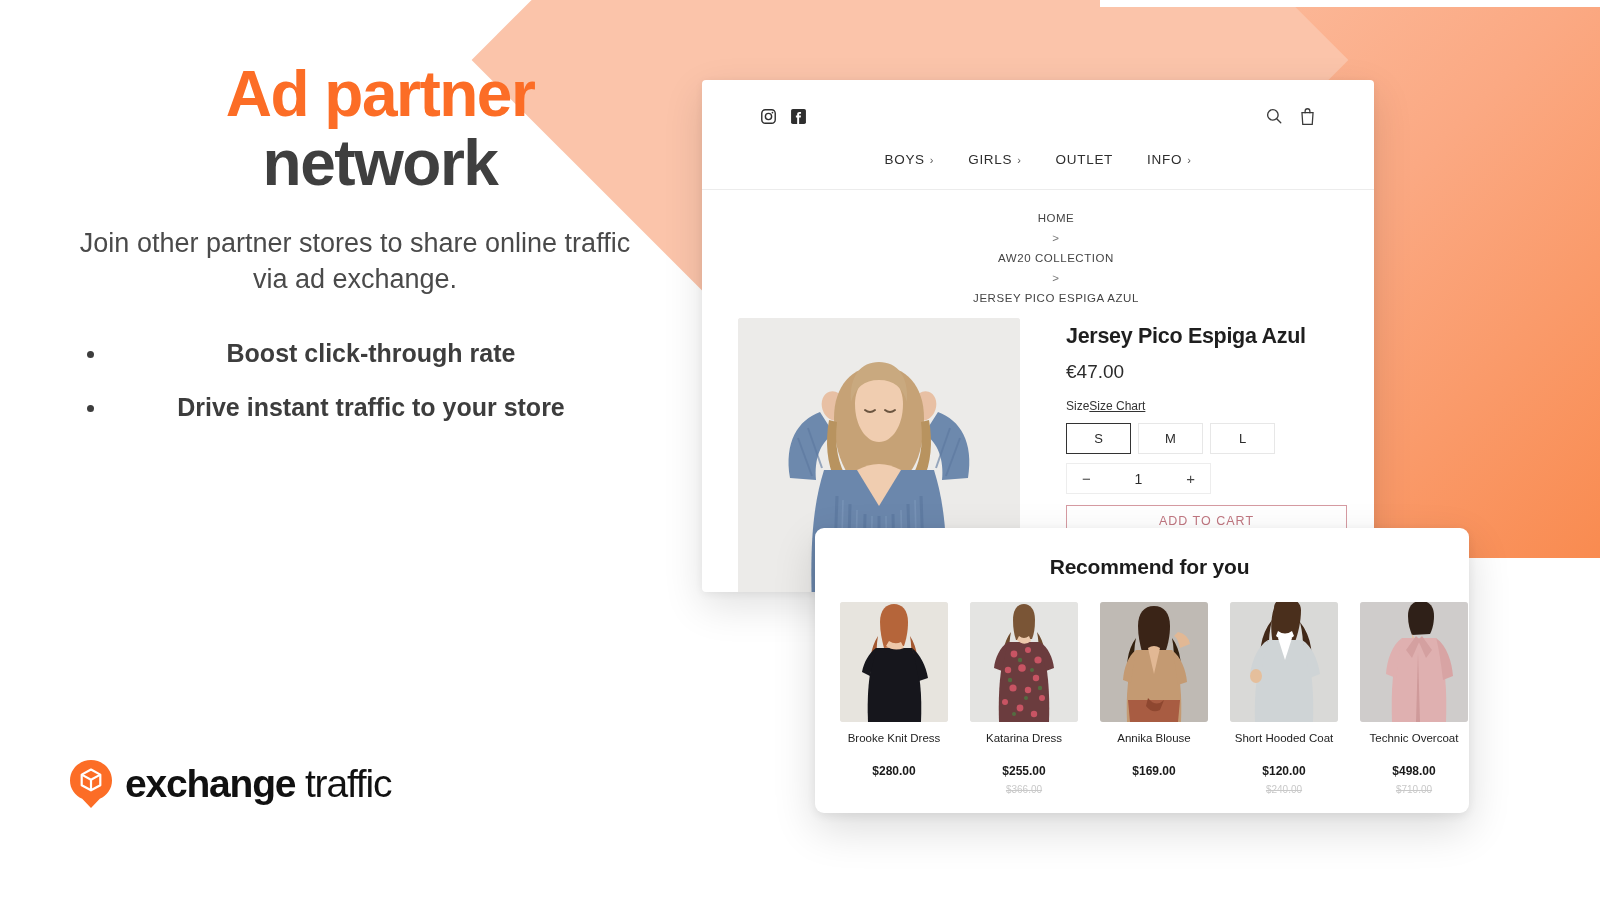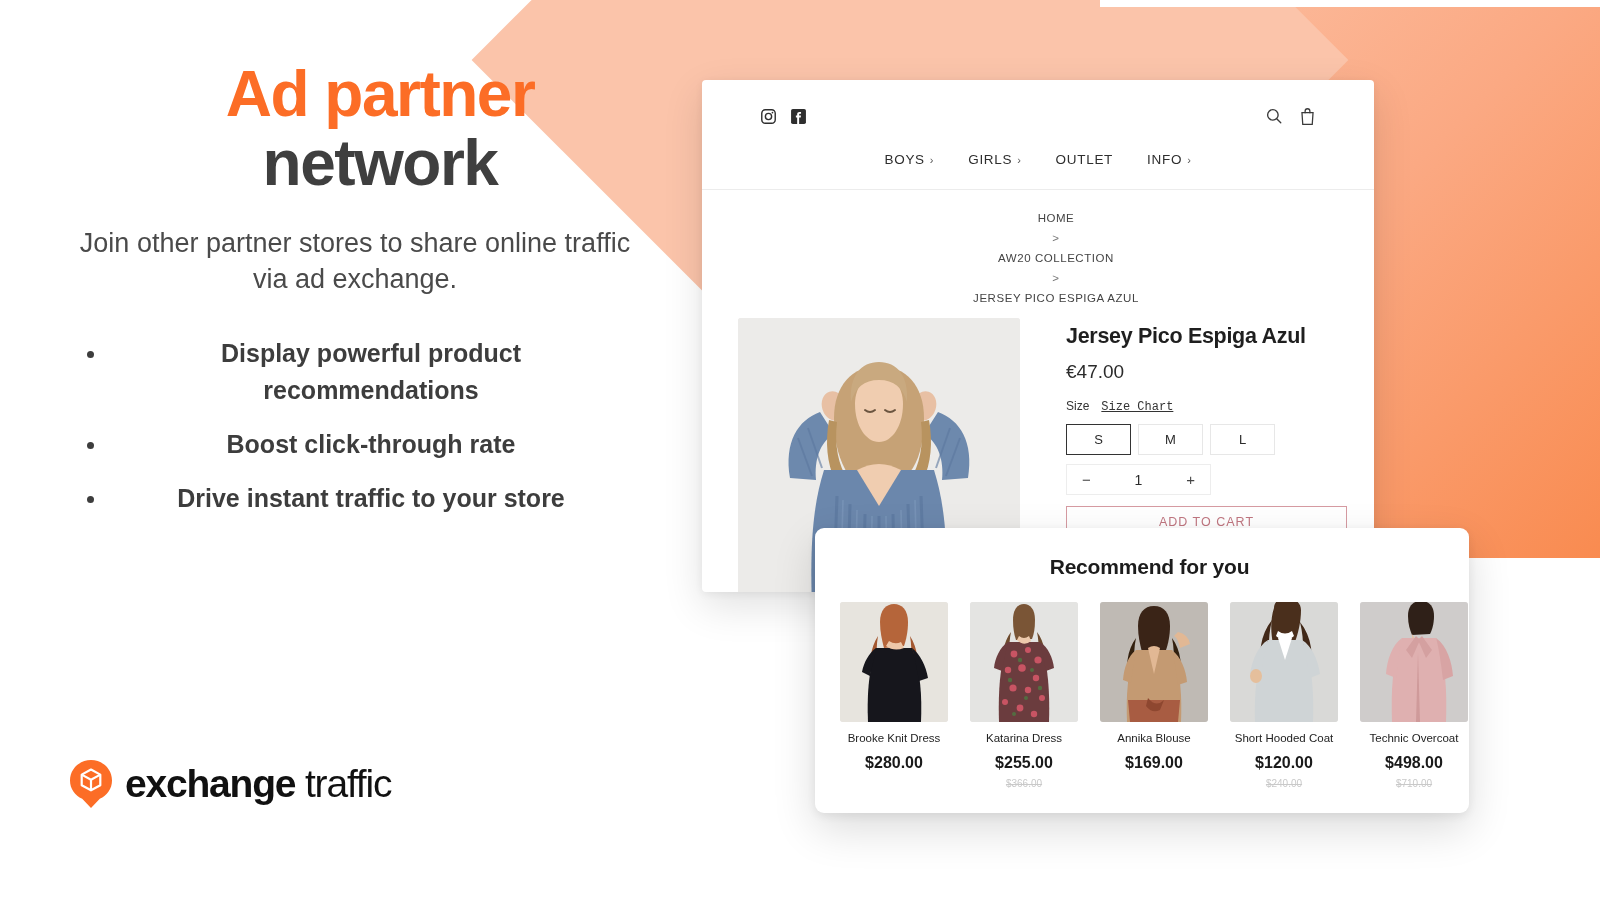--- a/index.html
+++ b/index.html
@@ -151,21 +151,21 @@
     flex:none;
   }
   .product-info { padding-top:6px; width:282px; }
   .product-title {
     font-size:21.5px; font-weight:bold; color:#1f1f1f;
     letter-spacing:-.3px;
     white-space:nowrap;
   }
   .product-price { font-size:19px; color:#2b2b2b; margin-top:12px; }
   .size-row { margin-top:16px; font-size:12px; color:#333; }
-  .size-chart { text-decoration:underline; margin-left:12px; color:#333;font-family:Liberation Mono, monospace; }
+  .size-chart { text-decoration:underline; margin-left:0; color:#333; }
 
   .size-options { display:flex; gap:7px; margin-top:10px; }
   .size-box {
     width:65px; height:31px;
     display:flex; align-items:center; justify-content:center;
     font-size:13px; color:#2b2b2b;
     border:1px solid #e7e7e7;
     background:#fff;
   }
   .size-box.selected { border:1.5px solid #333; }
@@ -224,21 +224,21 @@
   }
   .rec-card { width:108px; flex:none; text-align:center; }
   .rec-thumb {
     width:108px; height:120px;
     border-radius:3px;
     overflow:hidden;
     background:#e8e6e4;
     position:relative;
   }
   .rec-name { font-size:11.5px; color:#232323; margin-top:10px; white-space:nowrap; }
-  .rec-price { font-size:16px; font-weight:bold; color:#1a1a1a; margin-top:10px; }
+  .rec-price { font-size:12px; font-weight:bold; color:#1a1a1a; margin-top:20px; }
   .rec-compare {
     font-size:10px; color:#c9c9c9; text-decoration:line-through;
     margin-top:6px; height:12px;
   }
 </style>
 </head>
 <body>
 
 <div class="bg-layer">
   <div class="orange-block"></div>
@@ -246,21 +246,20 @@
   <div class="top-white-strip"></div>
 </div>
 
 <div class="left-col">
   <h1 class="headline">
     <span class="accent">Ad partner</span>
     <span class="rest">network</span>
   </h1>
   <p class="subhead">Join other partner stores to share online traffic via ad exchange.</p>
   <ul class="bullets">
-    <li>Display powerful product recommendations</li>
     <li>Boost click-through rate</li>
     <li>Drive instant traffic to your store</li>
   </ul>
 </div>
 
 <div class="logo">
   <span>
     <svg class="logo-mark" viewBox="0 0 42 48" xmlns="http://www.w3.org/2000/svg">
       <path d="M21 0C9.4 0 0 9.1 0 20.4c0 8.2 5 15.2 12.2 18.4L21 48l8.8-9.2C37 35.6 42 28.6 42 20.4 42 9.1 32.6 0 21 0z" fill="#fc6d26"></path>
       <g fill="none" stroke="#ffffff" stroke-width="2.2" stroke-linejoin="round">

